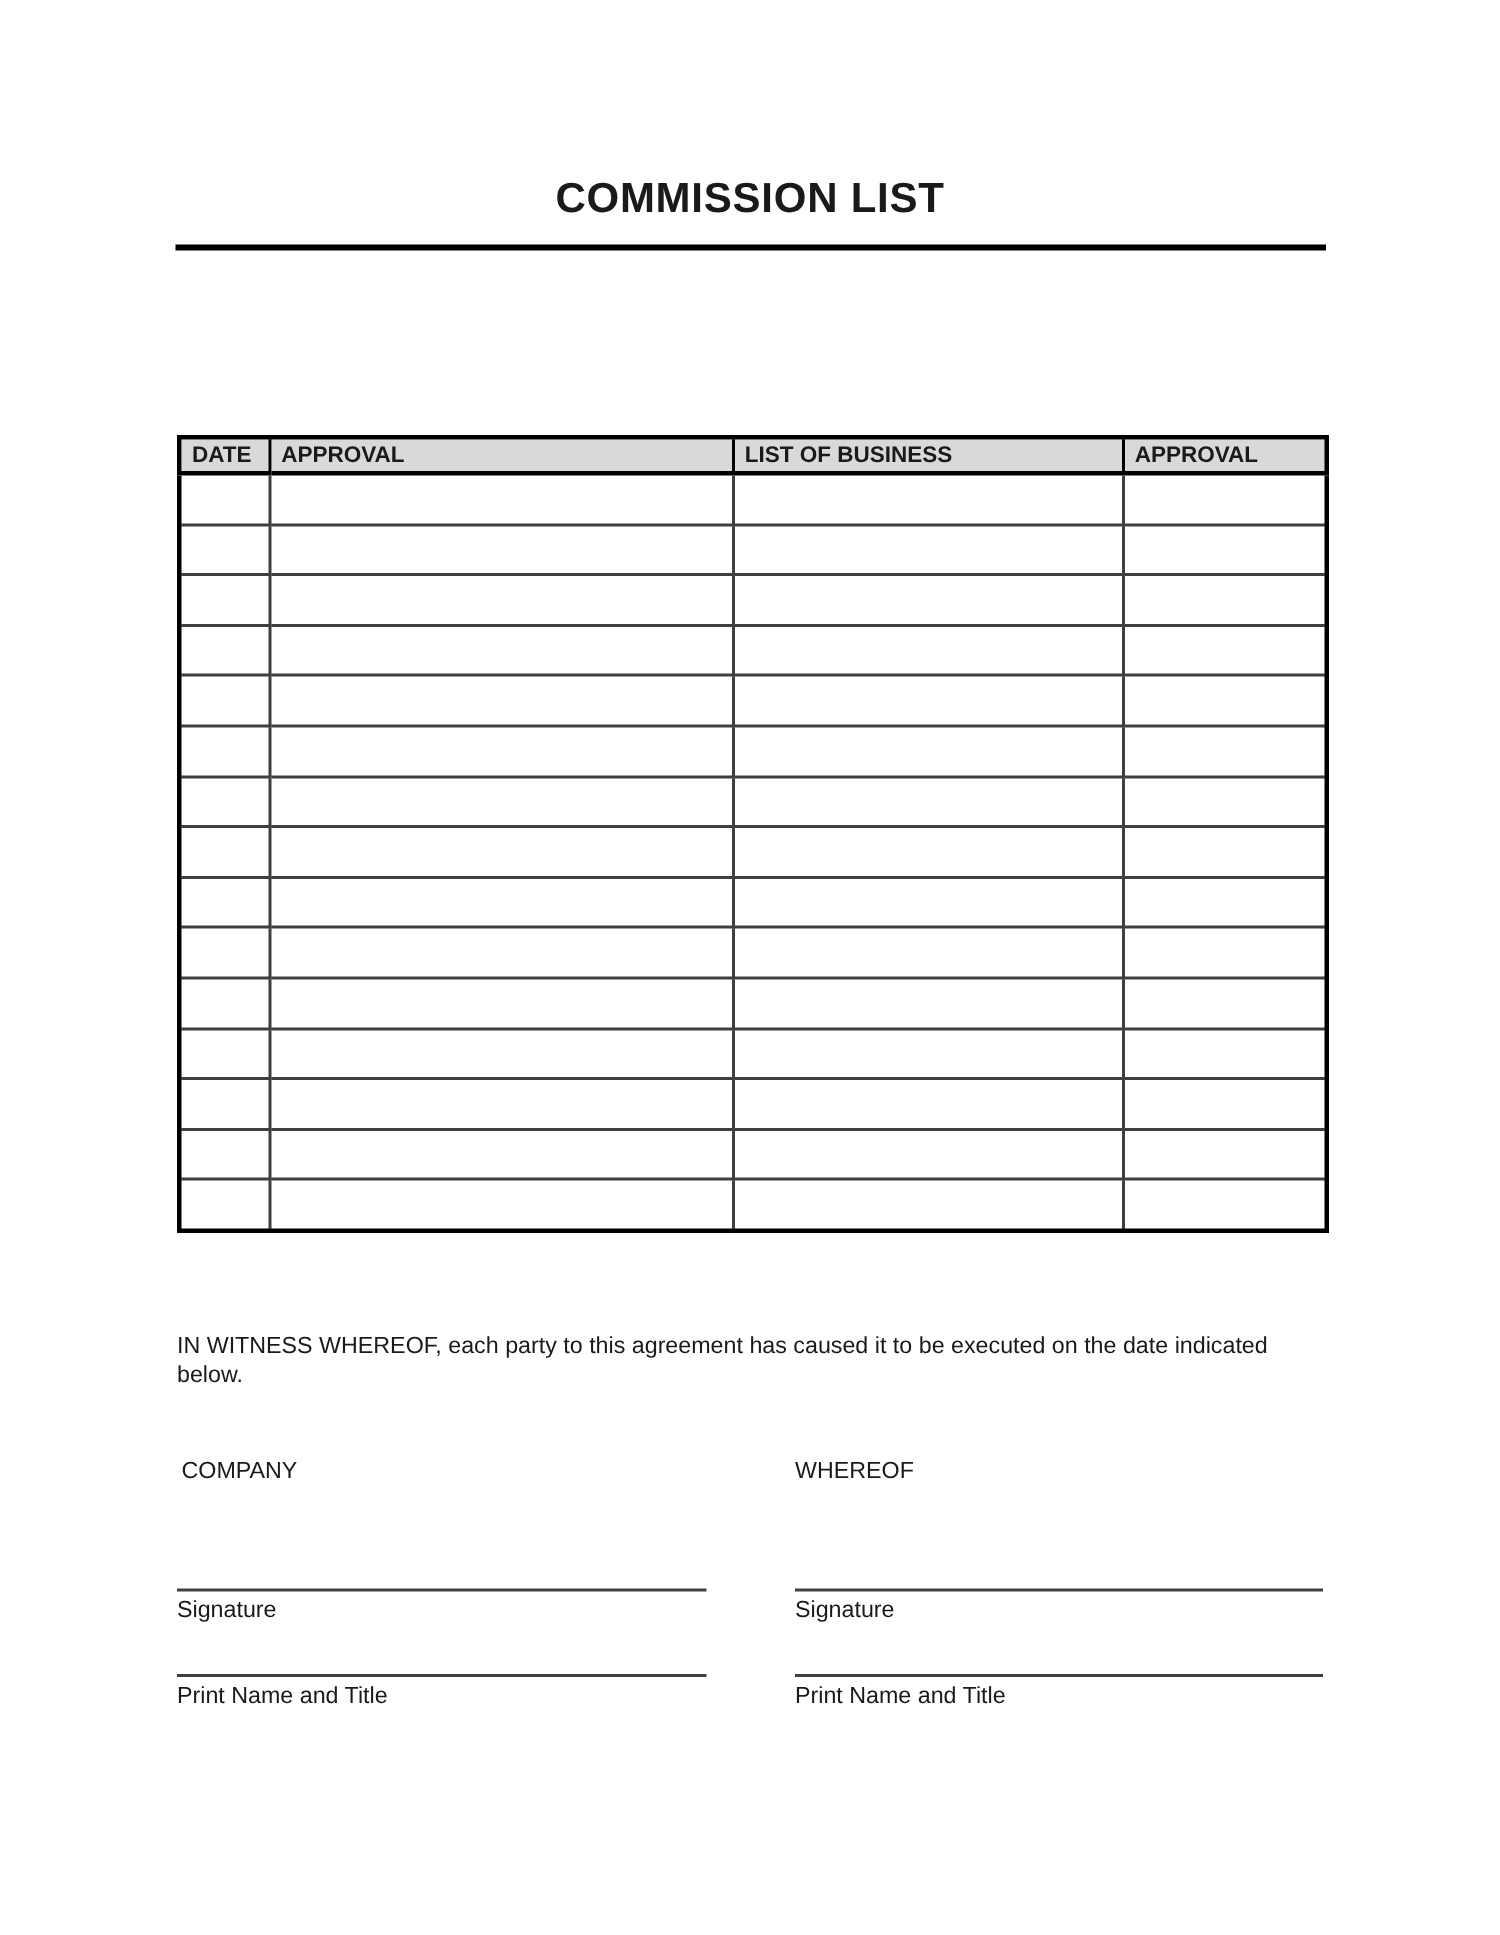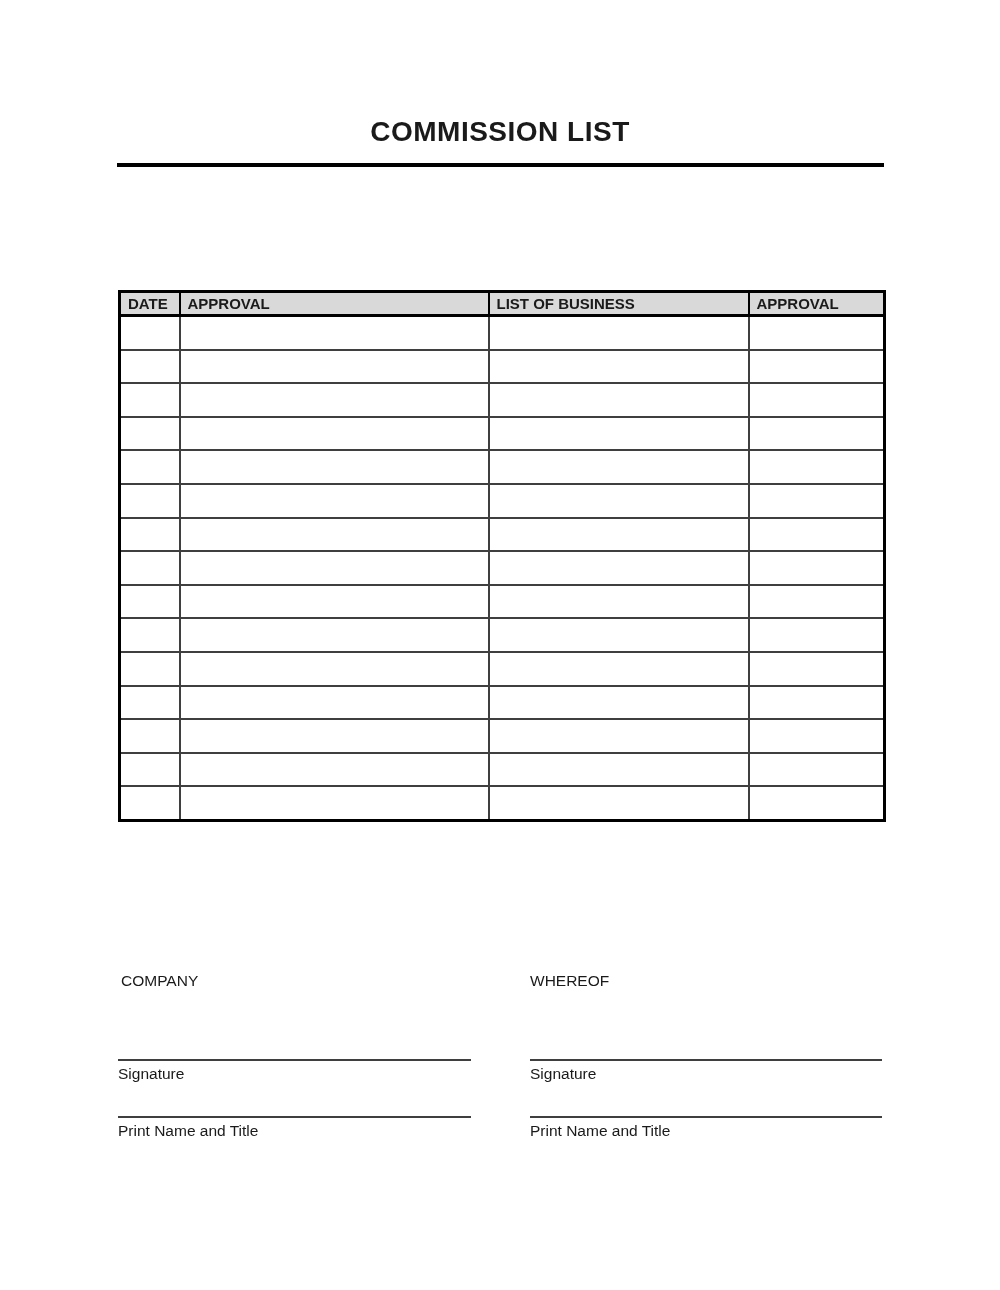--- a/index.html
+++ b/index.html
@@ -223,20 +223,21 @@
         </tr>
         <tr>
           <td></td>
           <td></td>
           <td></td>
           <td></td>
         </tr>
       </tbody>
   </table>
 
+  <p class="witness-paragraph">IN WITNESS WHEREOF, each party to this agreement has caused it to be executed on the date indicated below.</p>
 
   <p class="party-label company">COMPANY</p>
 
   <p class="party-label employee">WHEREOF</p>
 
   <div class="sig-block left">
     <div class="sig-line"></div>
     <p class="sig-label">Signature</p>
     <div class="print-line"></div>
     <p class="sig-label">Print Name and Title</p>

